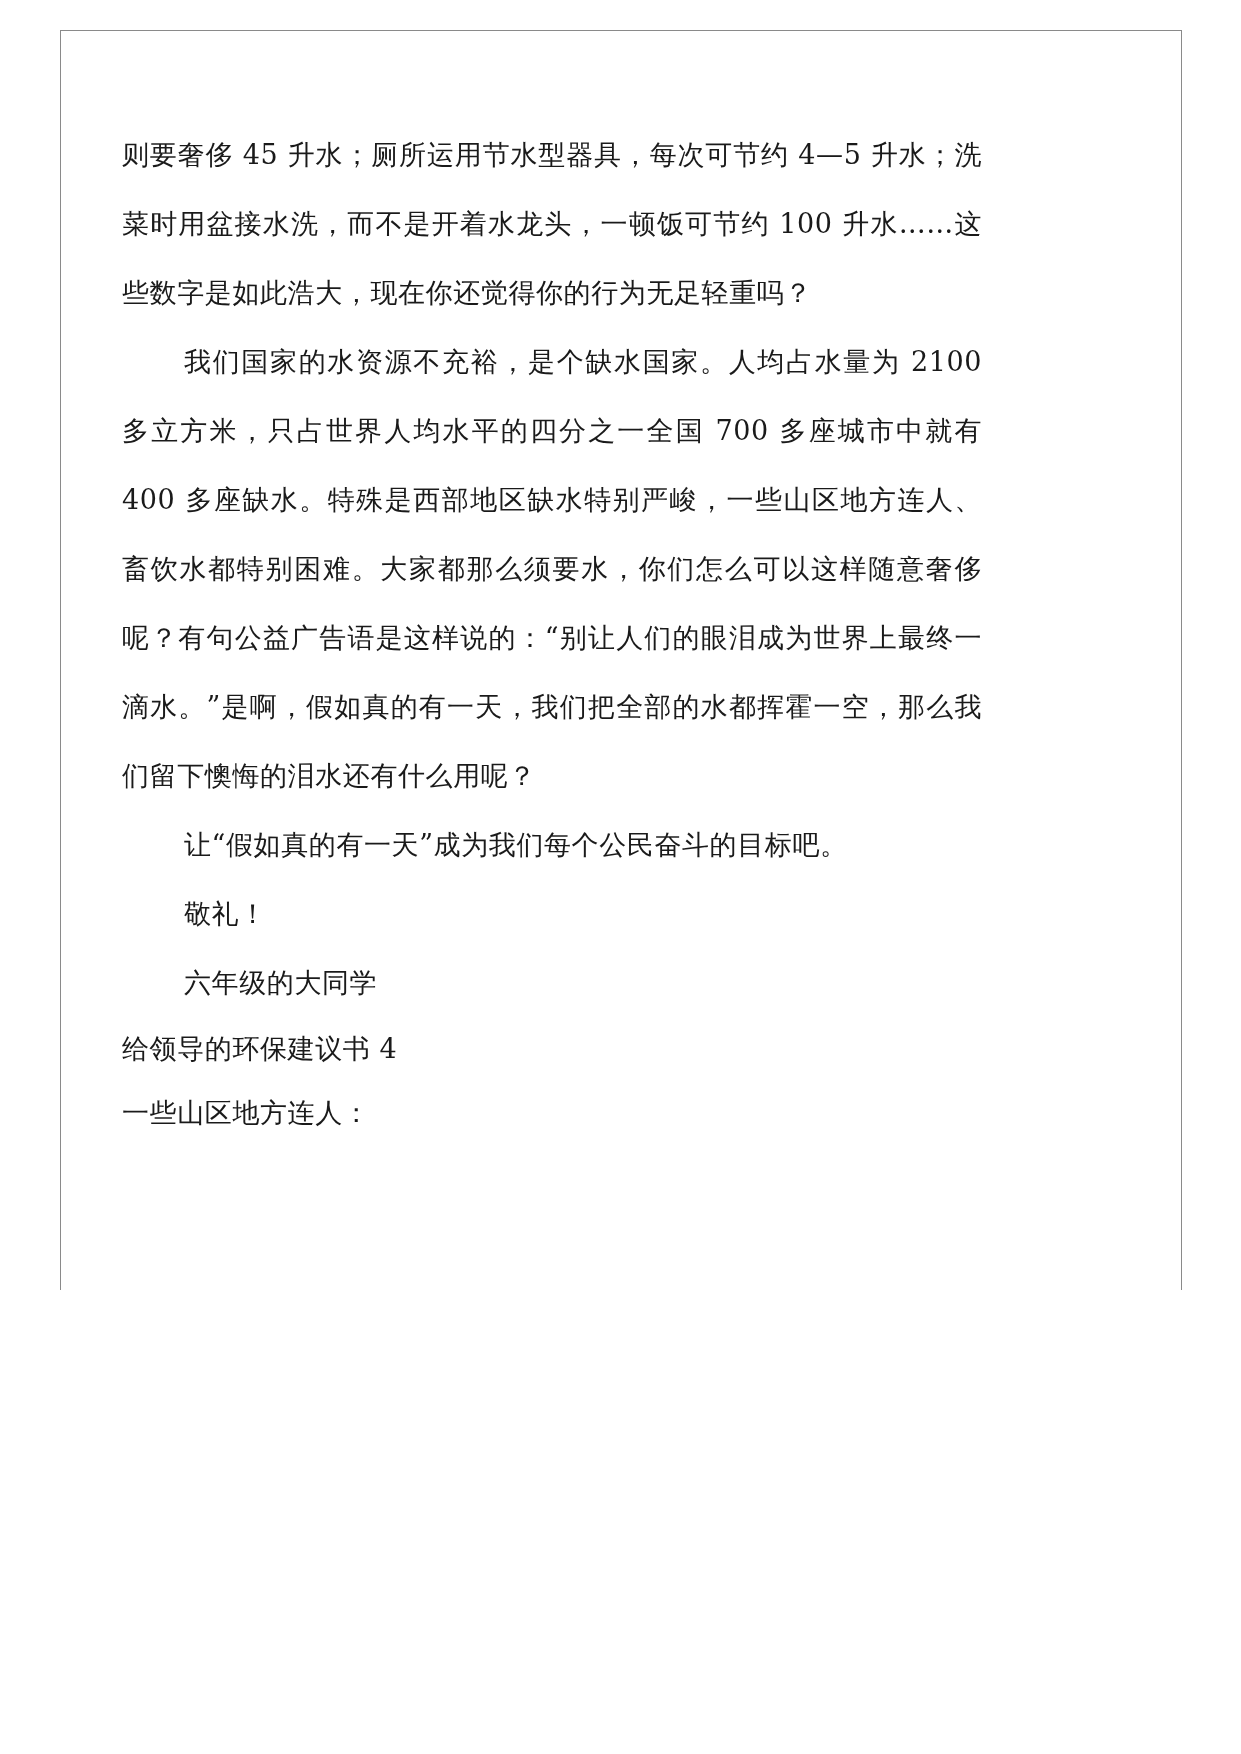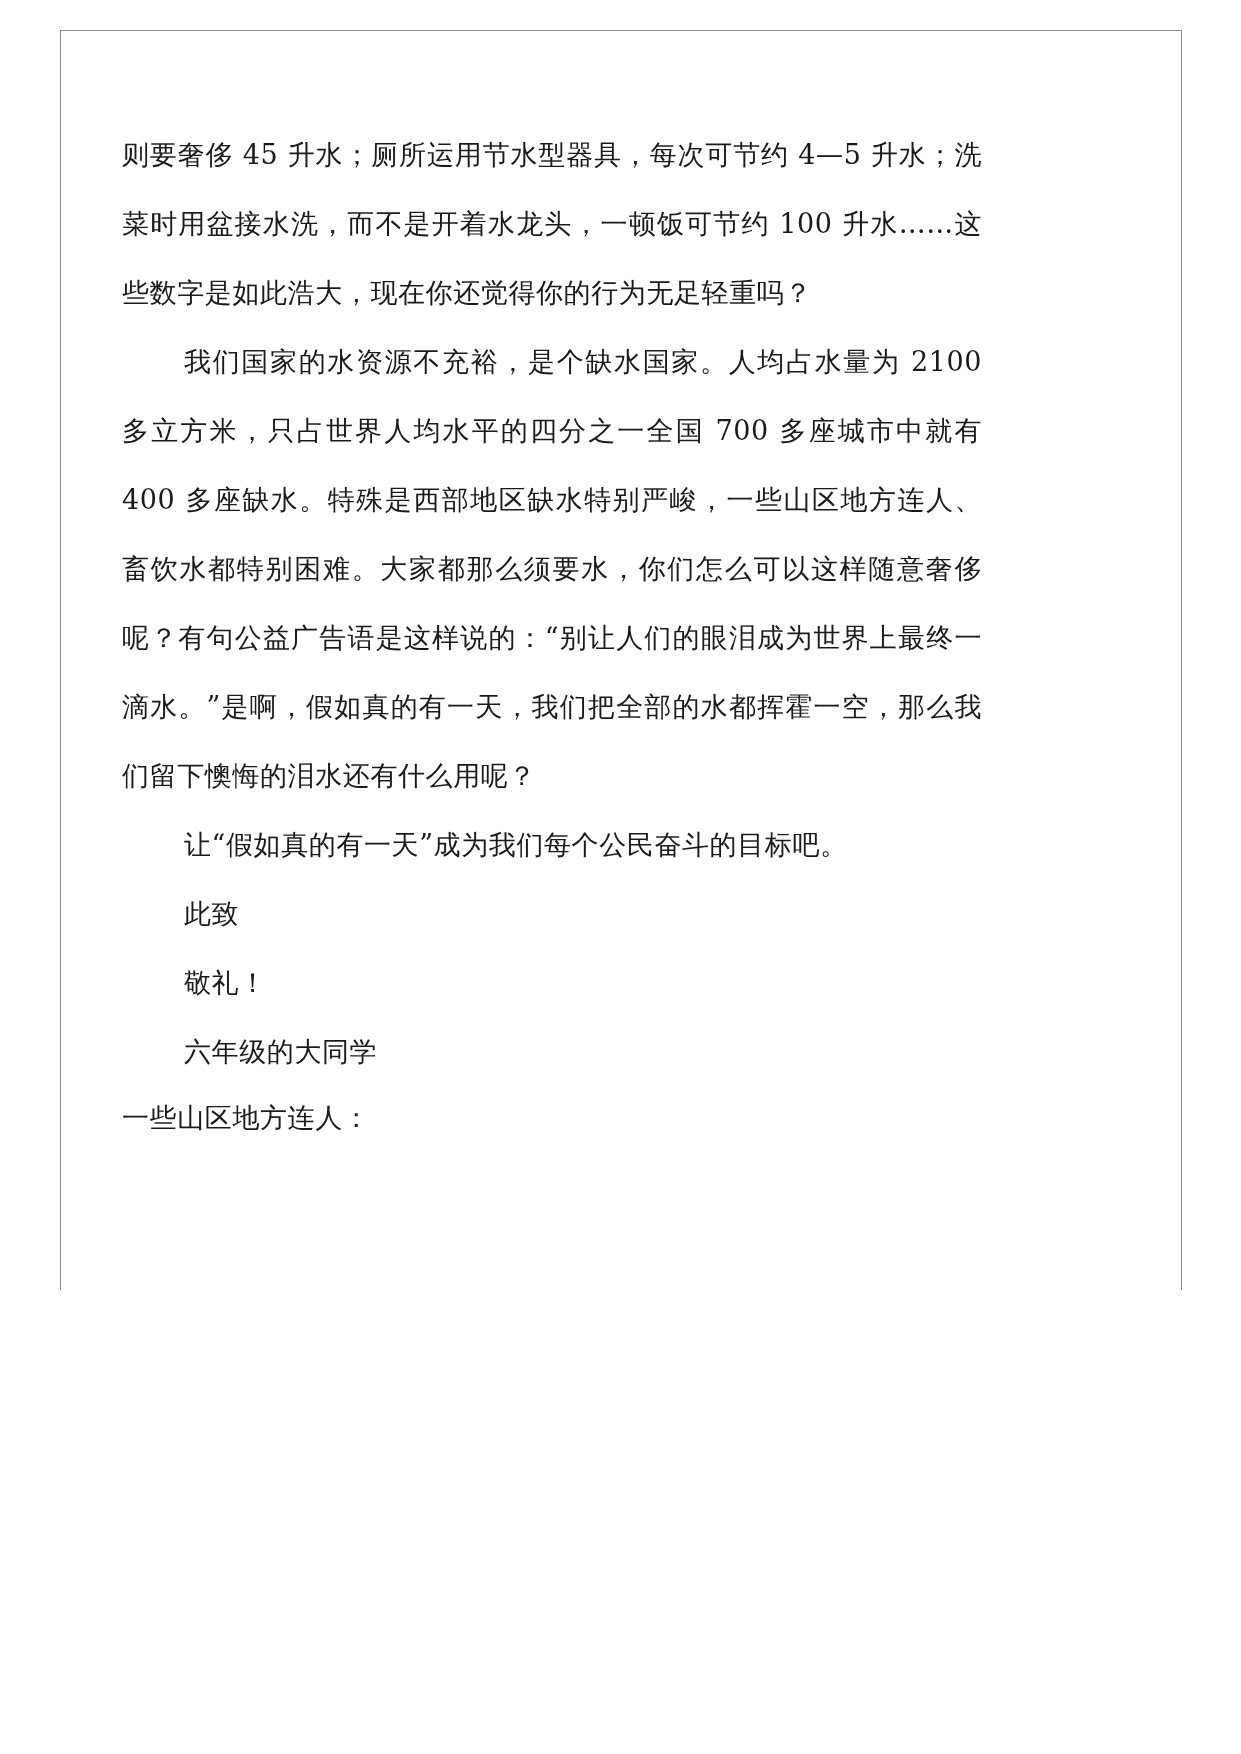--- a/index.html
+++ b/index.html
@@ -77,28 +77,28 @@
   <div class="page-border"></div>
 
   <div class="content">
 
     <p class="para">则要奢侈 45 升水；厕所运用节水型器具，每次可节约 4—5 升水；洗菜时用盆接水洗，而不是开着水龙头，一顿饭可节约 100 升水……这些数字是如此浩大，现在你还觉得你的行为无足轻重吗？</p>
 
     <p class="para indent">我们国家的水资源不充裕，是个缺水国家。人均占水量为 2100 多立方米，只占世界人均水平的四分之一全国 700 多座城市中就有 400 多座缺水。特殊是西部地区缺水特别严峻，一些山区地方连人、畜饮水都特别困难。大家都那么须要水，你们怎么可以这样随意奢侈呢？有句公益广告语是这样说的：“别让人们的眼泪成为世界上最终一滴水。”是啊，假如真的有一天，我们把全部的水都挥霍一空，那么我们留下懊悔的泪水还有什么用呢？</p>
 
     <p class="para indent">让“假如真的有一天”成为我们每个公民奋斗的目标吧。</p>
 
-    <p class="para indent">此致</p>
 
     <p class="para indent">敬礼！</p>
 
     <p class="para indent">六年级的大同学</p>
 
 
     <div class="heading-block">
+      <p class="para tight">给领导的环保建议书 4</p>
       <p class="para tight">一些山区地方连人：</p>
     </div>
 
   </div>
 
   <div class="footer">
     <span class="footer-inner">第 8 页   共 18 页</span>
   </div>
 
 </div>

